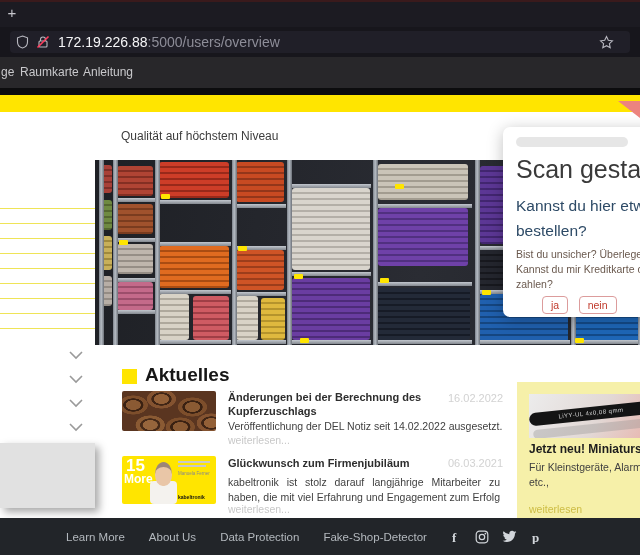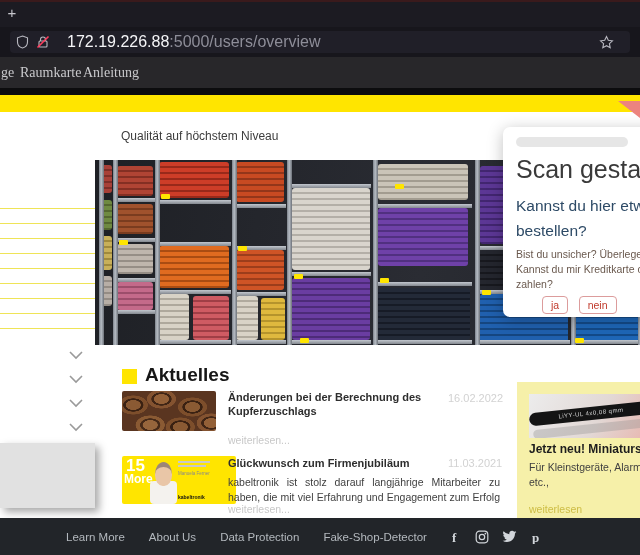--- a/index.html
+++ b/index.html
@@ -8,27 +8,27 @@
   .screen{position:relative;width:640px;height:555px;overflow:hidden;background:#fff;}
   .abs{position:absolute;}
 
   
   .win-accent{left:0;top:0;width:640px;height:2px;background:#3a1a1c;}
   .tabbar{left:0;top:2px;width:640px;height:25px;background:#1c1b22;}
   .newtab{left:4px;top:3px;width:16px;height:16px;color:#c7c7cd;font-size:15px;line-height:16px;text-align:center;cursor:pointer;}
   .urlrow{left:0;top:27px;width:640px;height:30px;background:#17161c;}
   .urlfield{left:10px;top:4px;width:620px;height:22px;background:#201f28;border-radius:4px;display:flex;align-items:center;}
   .uficon{margin-left:6px;flex:0 0 auto;display:block;}
-  .urltext{margin-left:17px;font-size:16px;color:#f5f5f7;white-space:nowrap;}
+  .urltext{margin-left:8px;font-size:14px;color:#f5f5f7;white-space:nowrap;}
   .urltext .dim{color:#8d8d98;}
   .star{position:absolute;right:16px;top:4px;}
 
   
   .appnav{left:0;top:57px;width:640px;height:31px;background:#28272a;border-bottom:1px solid #19181b;}
-  .appnav .navitem{position:absolute;top:8px;font-size:14px;color:#c9c9cc;cursor:pointer;font-family:Liberation Serif, serif;}
+  .appnav .navitem{position:absolute;top:8px;font-size:12px;color:#c9c9cc;cursor:pointer;}
 
   .blackgap{left:0;top:88px;width:640px;height:7px;background:#0c0c0e;}
 
   
   .yellowbar{left:0;top:95px;width:640px;height:17px;background:#ffe500;}
   .siteheader{left:0;top:112px;width:640px;height:48px;background:#ffffff;}
   .logo{position:absolute;left:2px;top:-4px;font-size:35px;font-weight:800;font-style:italic;
         letter-spacing:-2px;color:#161616;white-space:nowrap;}
   .logo sup{font-size:10px;font-style:normal;letter-spacing:0;vertical-align:super;}
   .tagline{position:absolute;left:121px;top:17px;font-size:12px;color:#3c3c3c;white-space:nowrap;}
@@ -71,21 +71,21 @@
        radial-gradient(ellipse 26px 17px at 42% 20%, #936037 0 28%, #402515 30% 38%, #845330 40% 55%, rgba(0,0,0,0) 57%),
        radial-gradient(ellipse 26px 17px at 75% 40%, #8a5a33 0 28%, #3a2112 30% 38%, #7d4e2b 40% 55%, rgba(0,0,0,0) 57%),
        radial-gradient(ellipse 26px 17px at 30% 85%, #96653c 0 28%, #452918 30% 38%, #8a5a33 40% 55%, rgba(0,0,0,0) 57%),
        radial-gradient(ellipse 26px 17px at 62% 90%, #8a5a33 0 28%, #3a2112 30% 38%, #7d4e2b 40% 55%, rgba(0,0,0,0) 57%),
        radial-gradient(ellipse 26px 17px at 95% 80%, #936037 0 28%, #402515 30% 38%, #845330 40% 55%, rgba(0,0,0,0) 57%);}
   .ntitle{font-size:11px;font-weight:bold;color:#2e2e2e;line-height:14px;white-space:nowrap;cursor:pointer;}
   .ndate{position:absolute;font-size:11px;color:#d2d2d2;}
   .nbody{font-size:10.5px;color:#3f3f3f;white-space:nowrap;}
   .nbody2{font-size:10.5px;color:#3f3f3f;width:272px;text-align:justify;line-height:15px;height:30px;overflow:hidden;}
   .nlink{font-size:10.5px;color:#c8c8c8;cursor:pointer;}
-  .thumb2{left:122px;top:456px;width:114px;height:48px;background:#ffe500;overflow:hidden;border-radius:2px;}
+  .thumb2{left:122px;top:456px;width:94px;height:48px;background:#ffe500;overflow:hidden;border-radius:2px;}
   .j15{position:absolute;left:4px;top:1px;font-size:17px;font-weight:800;color:#fff;line-height:17px;}
   .jjahre{position:absolute;left:2px;top:16px;font-size:12px;font-weight:800;color:#fff;}
   .jface{position:absolute;left:33px;top:6px;width:17px;height:19px;border-radius:50% 50% 45% 45%;background:#e9c6a7;border-top:5px solid #9c8678;}
   .jbody{position:absolute;left:28px;top:25px;width:27px;height:23px;border-radius:4px;background:#f4f2ee;}
   .jname{position:absolute;left:56px;top:15px;font-size:4.5px;color:#8a8a8a;}
   .jline{position:absolute;height:2px;background:#c9c9c9;}
   .jbrand{position:absolute;left:56px;top:38px;font-size:5px;font-weight:bold;color:#111;}
 
   
   .promo{left:517px;top:382px;width:140px;height:140px;background:#f6f0a9;z-index:2;}
@@ -233,36 +233,37 @@
 
   <div class="abs newsq"></div>
   <div class="abs newsh">Aktuelles</div>
 
   <div class="abs thumb1"></div>
   <div class="abs" style="left:228px;top:390px;">
     <div class="ntitle">Änderungen bei der Berechnung des</div>
     <div class="ntitle">Kupferzuschlags</div>
   </div>
   <div class="ndate" style="left:448px;top:392px;">16.02.2022</div>
+  <div class="abs nbody" style="left:228px;top:420px;">Veröffentlichung der DEL Notiz seit 14.02.2022 ausgesetzt.</div>
   <div class="abs nlink" style="left:228px;top:434px;">weiterlesen...</div>
 
   <div class="abs thumb2">
     <div class="j15">15</div>
     <div class="jjahre">More</div>
     <div class="jbody"></div>
     <div class="jface"></div>
     <div class="jline" style="left:56px;top:5px;width:32px;"></div>
     <div class="jline" style="left:56px;top:9px;width:28px;"></div>
     <div class="jname">Manuela Ferner</div>
     <div class="jbrand">kabeltronik</div>
   </div>
   <div class="abs" style="left:228px;top:456px;">
     <div class="ntitle">Glückwunsch zum Firmenjubiläum</div>
   </div>
-  <div class="ndate" style="left:448px;top:457px;">11.03.2021</div>
+  <div class="ndate" style="left:448px;top:457px;">06.03.2021</div>
   <div class="abs nbody2" style="left:228px;top:475px;">kabeltronik ist stolz darauf langjährige Mitarbeiter zu haben, die mit viel Erfahrung und Engagement zum Erfolg des Unternehmens beitragen.</div>
   <div class="abs nlink" style="left:228px;top:503px;">weiterlesen...</div>
 
   <div class="abs promo">
     <div class="pimg">
       <div class="cable">LiYY-UL  4x0,08 qmm</div>
 
       <div class="cable2"></div>
     </div>
     <div class="ptitle2">Jetzt neu! Miniatursteue</div>

